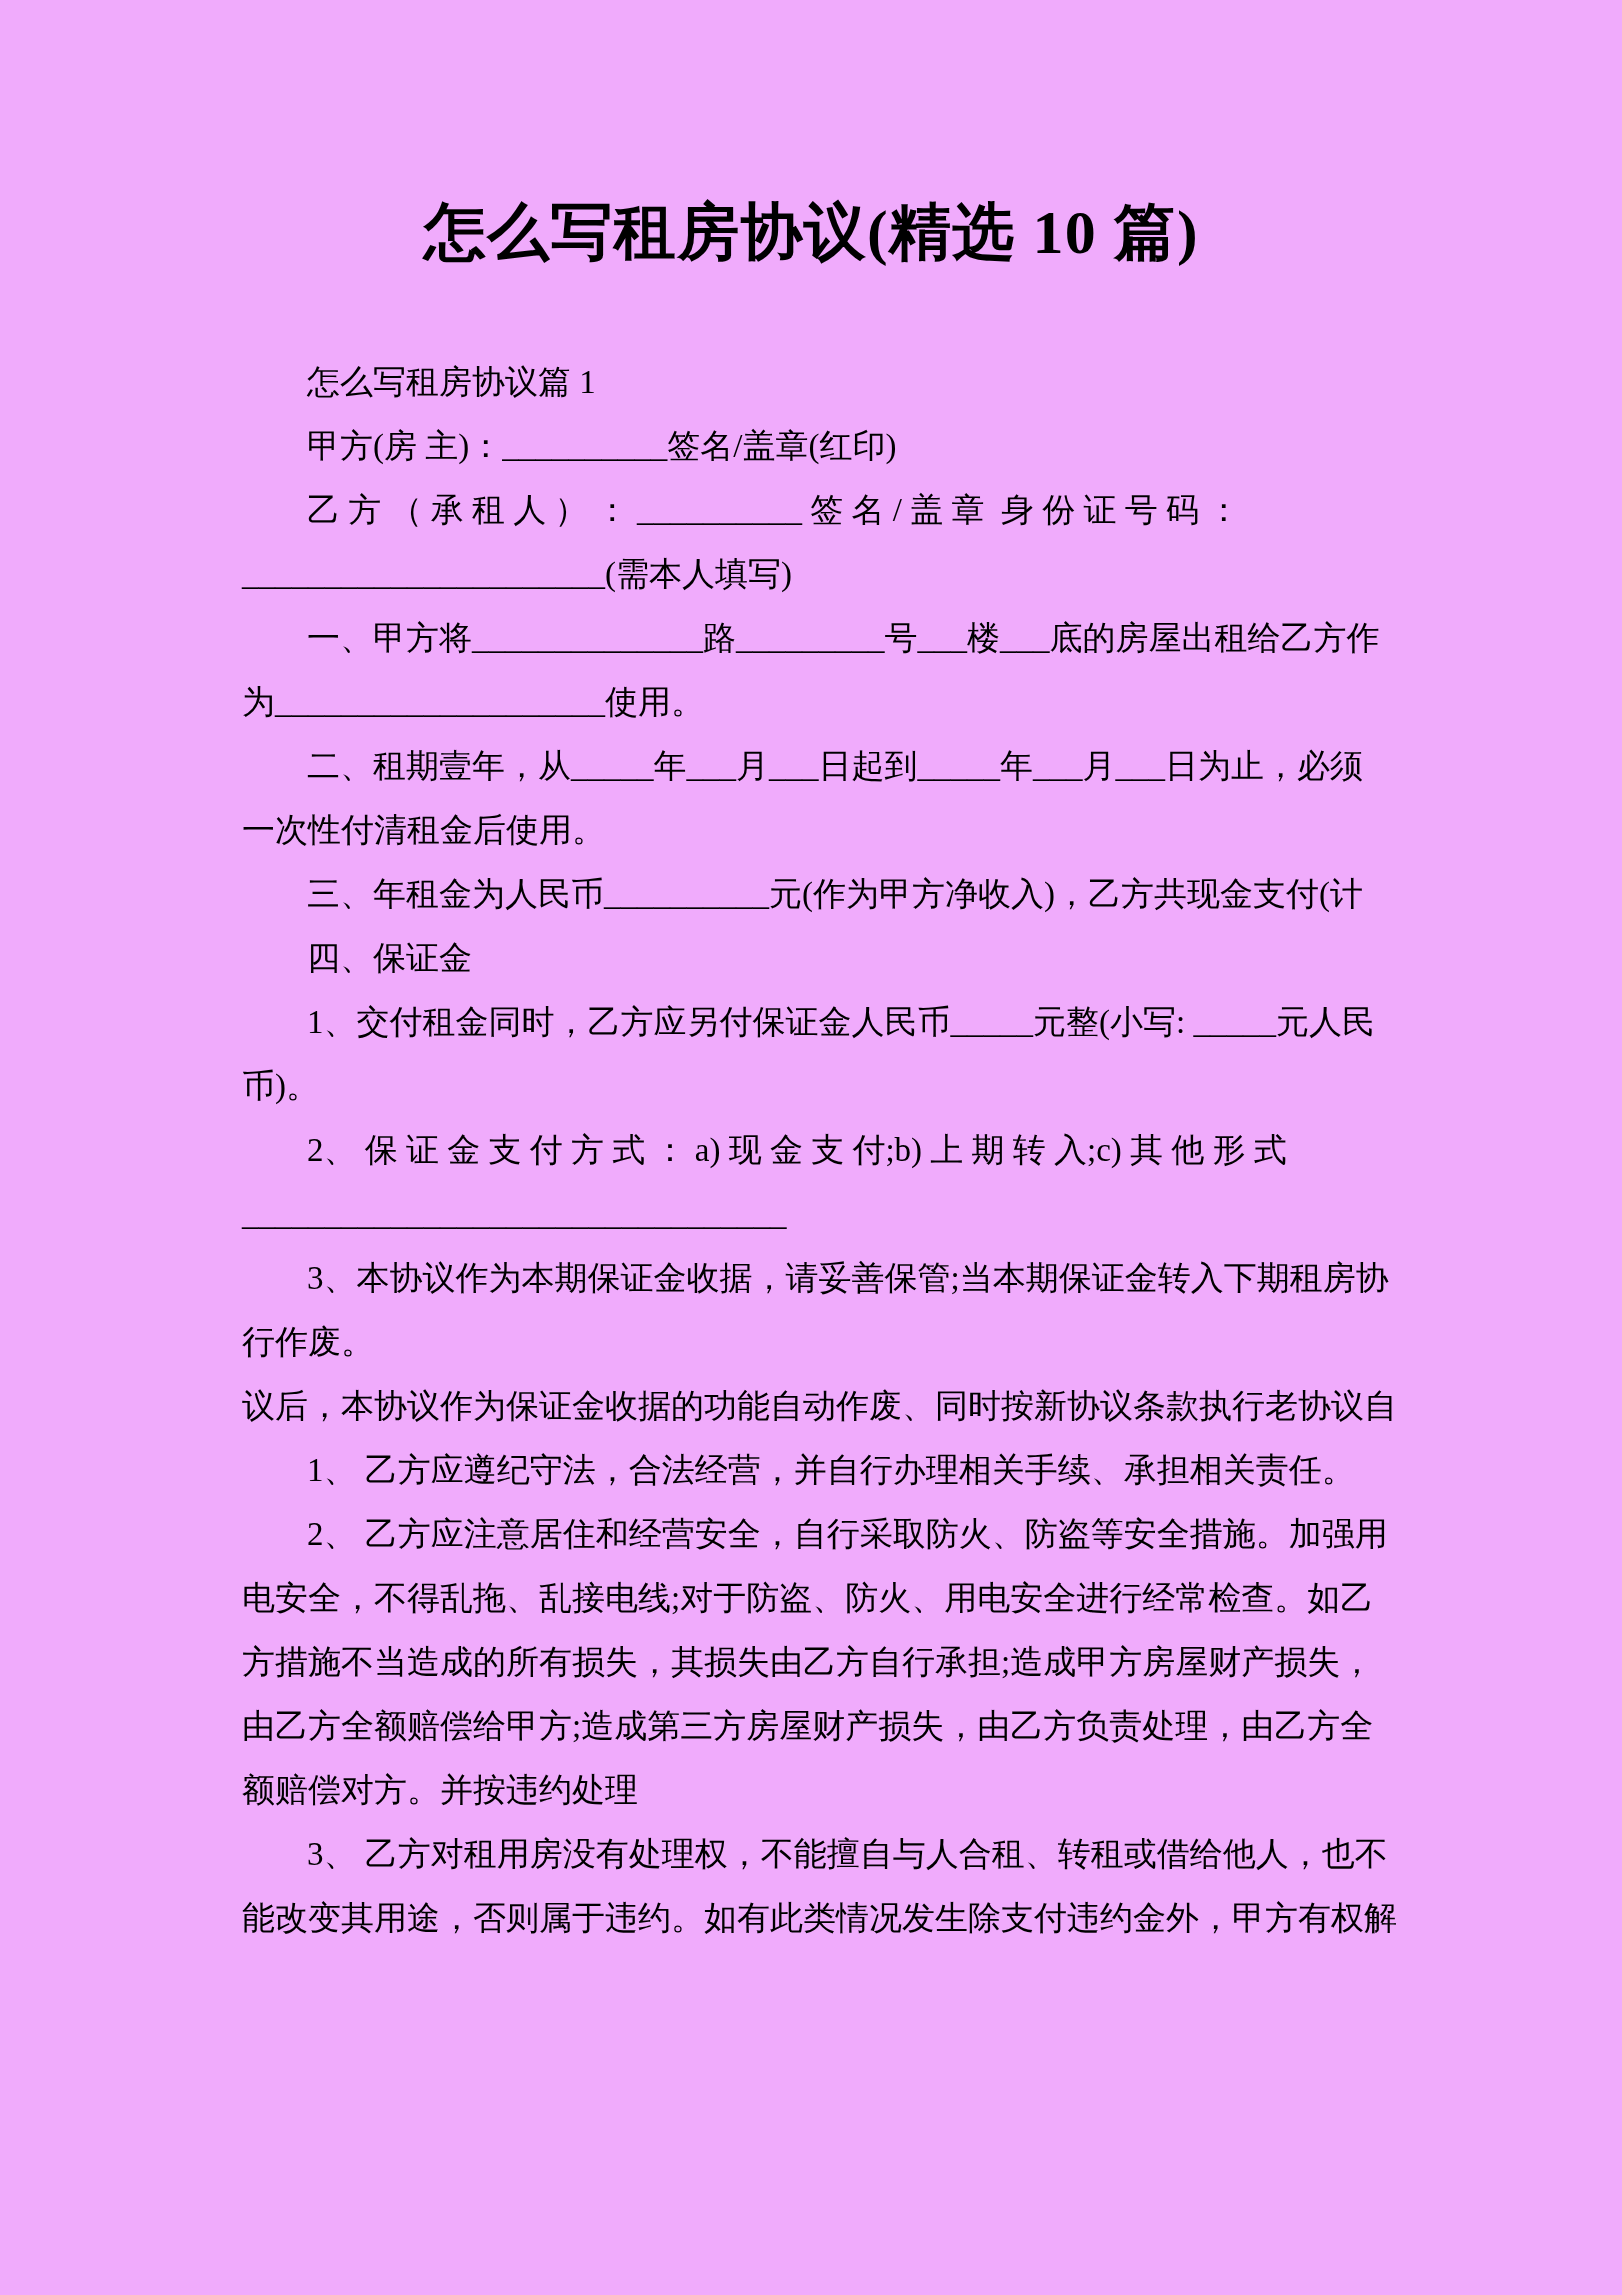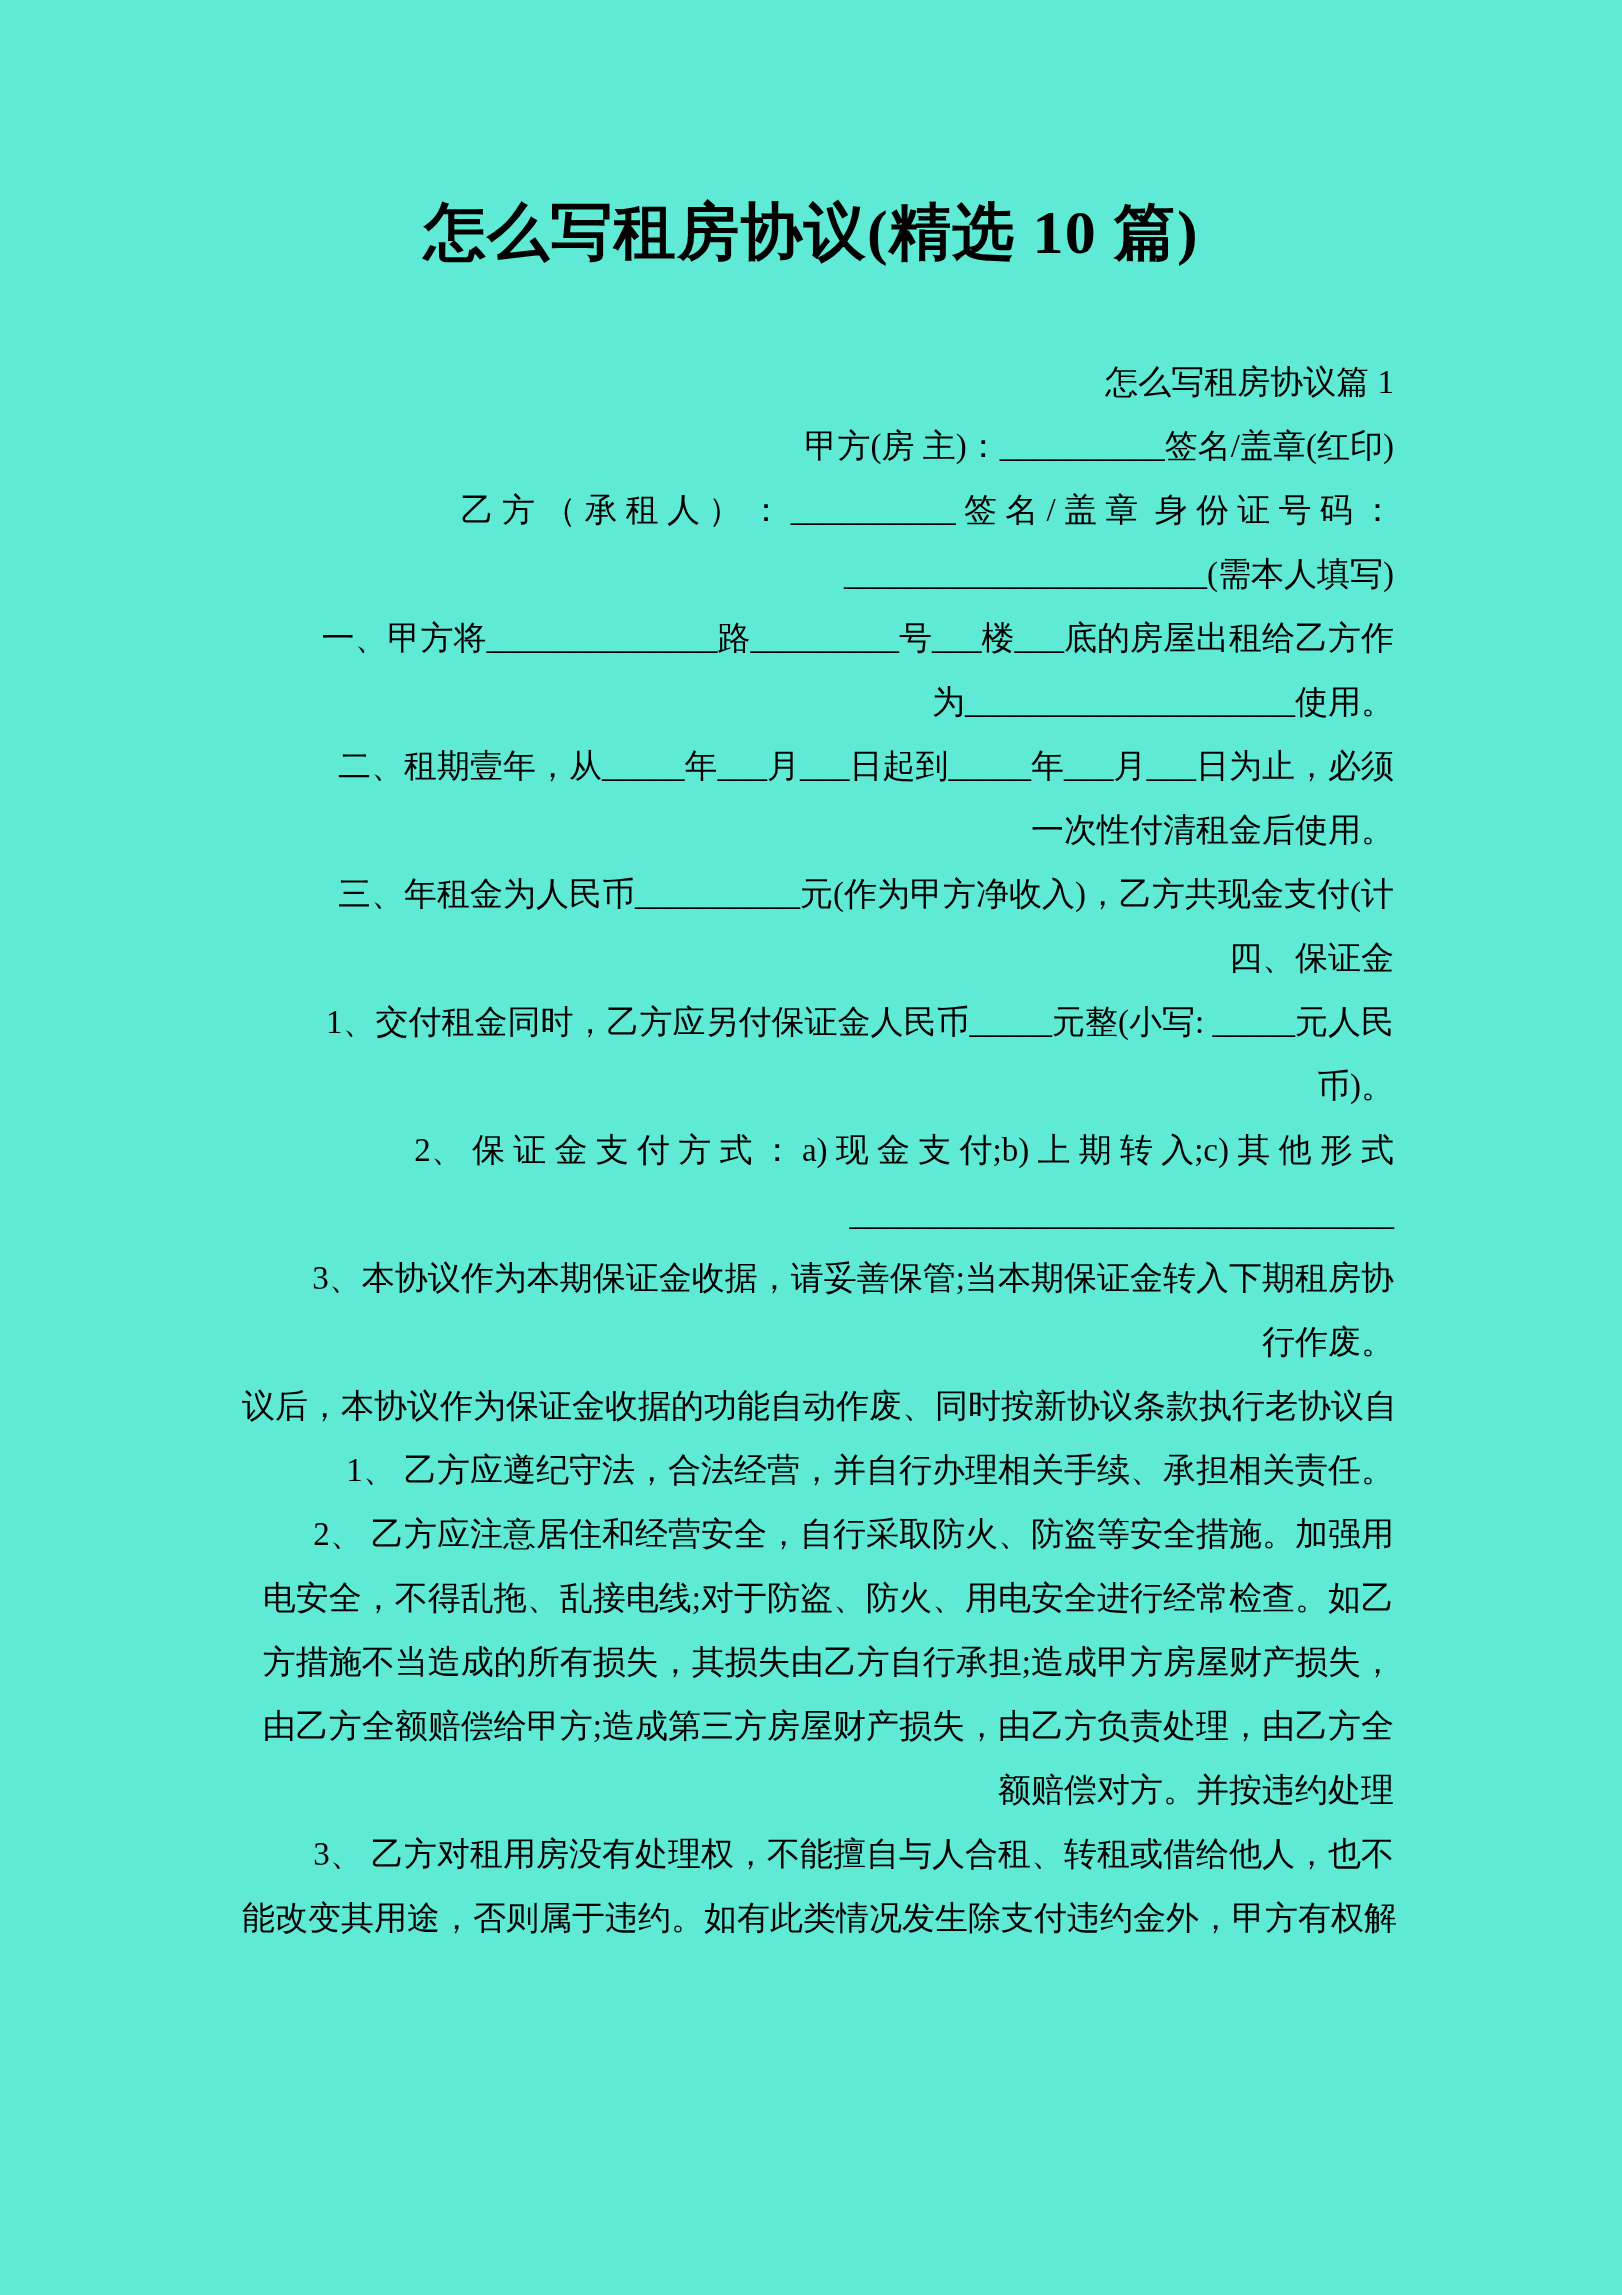--- a/index.html
+++ b/index.html
@@ -28,36 +28,36 @@
   }
   .doc-body {
     margin-top: 77px;
     padding-left: 242px;
     padding-right: 229px;
   }
   .line {
     font-size: 33px;
     line-height: 64px;
     white-space: pre;
-    text-align: right;
+    text-align: left;
   }
   .line.indent {
     padding-left: 65px;
   }
   .line.stretch {
     padding-left: 65px;
   }
   .line.flush {
     padding-left: 0;
   }
 </style>
 </head>
 <body>
 
-<div class="page" style="background: #5eead4; color: rgb(0, 0, 0);">
+<div class="page" style="background: #f0abfc; color: rgb(0, 0, 0);">
   <h1 class="doc-title">怎么写租房协议(精选 10 篇)</h1>
   <div class="doc-body">
       <div class="line indent">怎么写租房协议篇 1</div>
       <div class="line indent">甲方(房 主)：__________签名/盖章(红印)</div>
       <div class="line stretch">乙 方 （ 承 租 人 ） ： __________ 签 名 / 盖 章  身 份 证 号 码 ：</div>
       <div class="line flush">______________________(需本人填写)</div>
       <div class="line indent">一、甲方将______________路_________号___楼___底的房屋出租给乙方作</div>
       <div class="line flush">为____________________使用。</div>
       <div class="line indent">二、租期壹年，从_____年___月___日起到_____年___月___日为止，必须</div>
       <div class="line flush">一次性付清租金后使用。</div>

